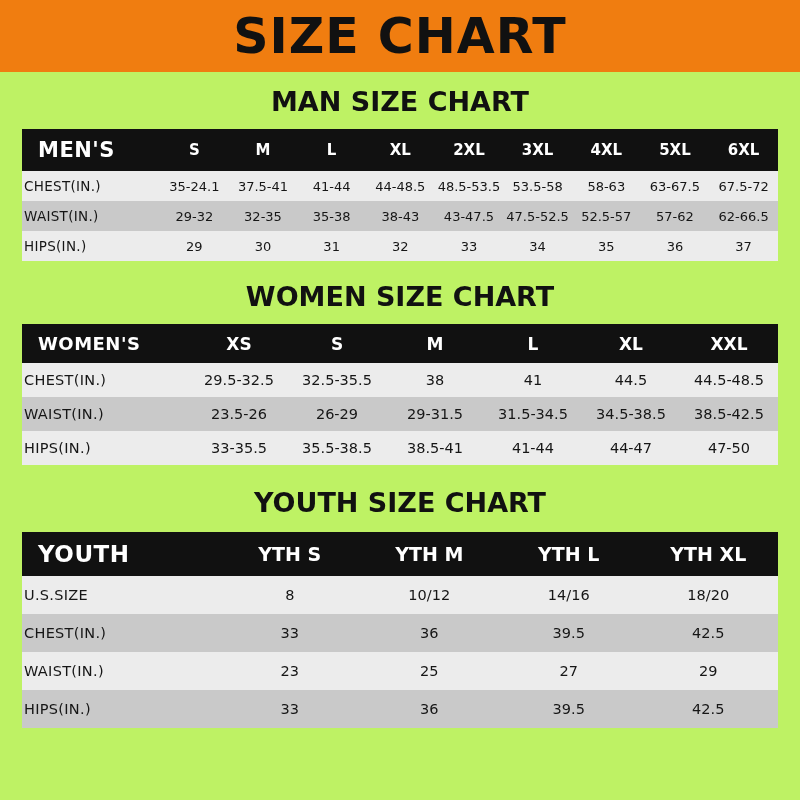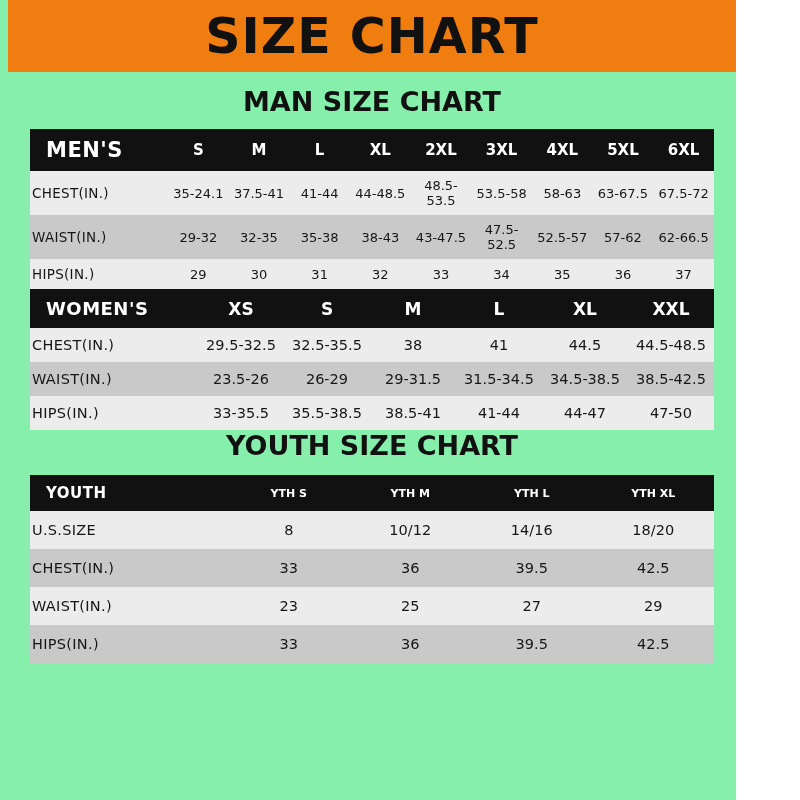--- a/index.html
+++ b/index.html
@@ -8,25 +8,24 @@
   }
   body {
     width: 800px;
     height: 800px;
     background: #ffffff;
     font-family: "Liberation Sans", sans-serif;
     overflow: hidden;
   }
   .page {
     position: relative;
-    width: 736px;
+    width: 800px;
     height: 800px;
     box-sizing: border-box;
-    background: #86efac;
-    padding-left: 8px;
+    background: #bef264;
   }
   .banner {
     height: 72px;
     background: #f07d10;
     display: flex;
     align-items: center;
     justify-content: center;
   }
   .banner-title {
     font-family: "DejaVu Sans", sans-serif;
@@ -42,21 +41,21 @@
   .section-title {
     text-align: center;
     font-family: "DejaVu Sans", sans-serif;
     font-weight: bold;
     font-size: 27px;
     color: #111111;
     letter-spacing: 0px;
   }
   .t-man { margin-top: 14px; margin-bottom: 12px;}
   .t-women { margin-top: 20px; margin-bottom: 12px;}
-  .t-youth { margin-bottom: 14px;}
+  .t-youth { margin-top: 22px; margin-bottom: 14px;}
 
   table.chart {
     width: 100%;
     border-collapse: collapse;
     table-layout: fixed;
   }
   table.chart th, table.chart td {
     text-align: center;
     font-family: "DejaVu Sans", sans-serif;
   }
@@ -89,22 +88,22 @@
   }
   .chart tbody tr.light { background: #ececec; }
   .chart tbody tr.dark { background: #c9c9c9; }
 
   
   #women-table thead th { font-size: 17px; }
   #women-table thead th.rowhead { font-size: 18px; }
   #women-table tbody td { font-size: 14.5px; padding: 9px 2px; }
   #women-table tbody td.rowhead { font-size: 14.5px; }
 
-  #youth-table thead th { font-size: 11px; }
-  #youth-table thead th.rowhead { font-size: 15px; }
+  #youth-table thead th { font-size: 19px; }
+  #youth-table thead th.rowhead { font-size: 23px; }
   #youth-table tbody td { font-size: 14.5px; padding: 11px 2px; }
   #youth-table tbody td.rowhead { font-size: 14.5px; }
 
   .notice {
     margin-top: 16px;
     text-align: center;
     color: #e2342a;
     font-family: "Liberation Sans", sans-serif;
     font-size: 16.5px;
     line-height: 1.5;
@@ -172,20 +171,21 @@
             <td>32</td>
             <td>33</td>
             <td>34</td>
             <td>35</td>
             <td>36</td>
             <td>37</td>
           </tr>
         </tbody>
     </table>
 
+    <div class="section-title t-women">WOMEN SIZE CHART</div>
     <table class="chart" id="women-table">
       <thead>
           <tr>
             <th class="rowhead" style="width: 150px; margin-top: 24px;">WOMEN'S</th>
             <th>XS</th>
             <th>S</th>
             <th>M</th>
             <th>L</th>
             <th>XL</th>
             <th>XXL</th>

